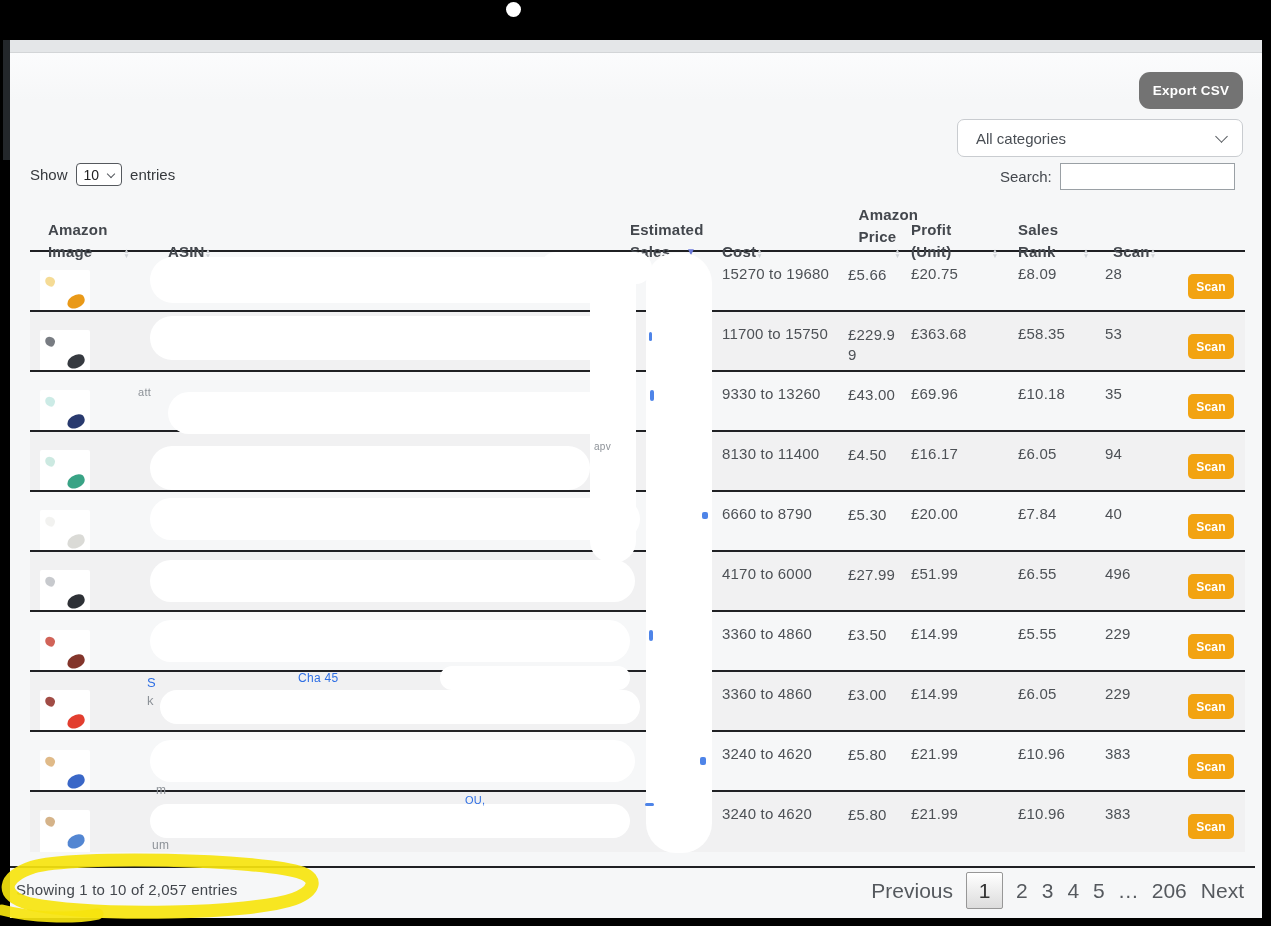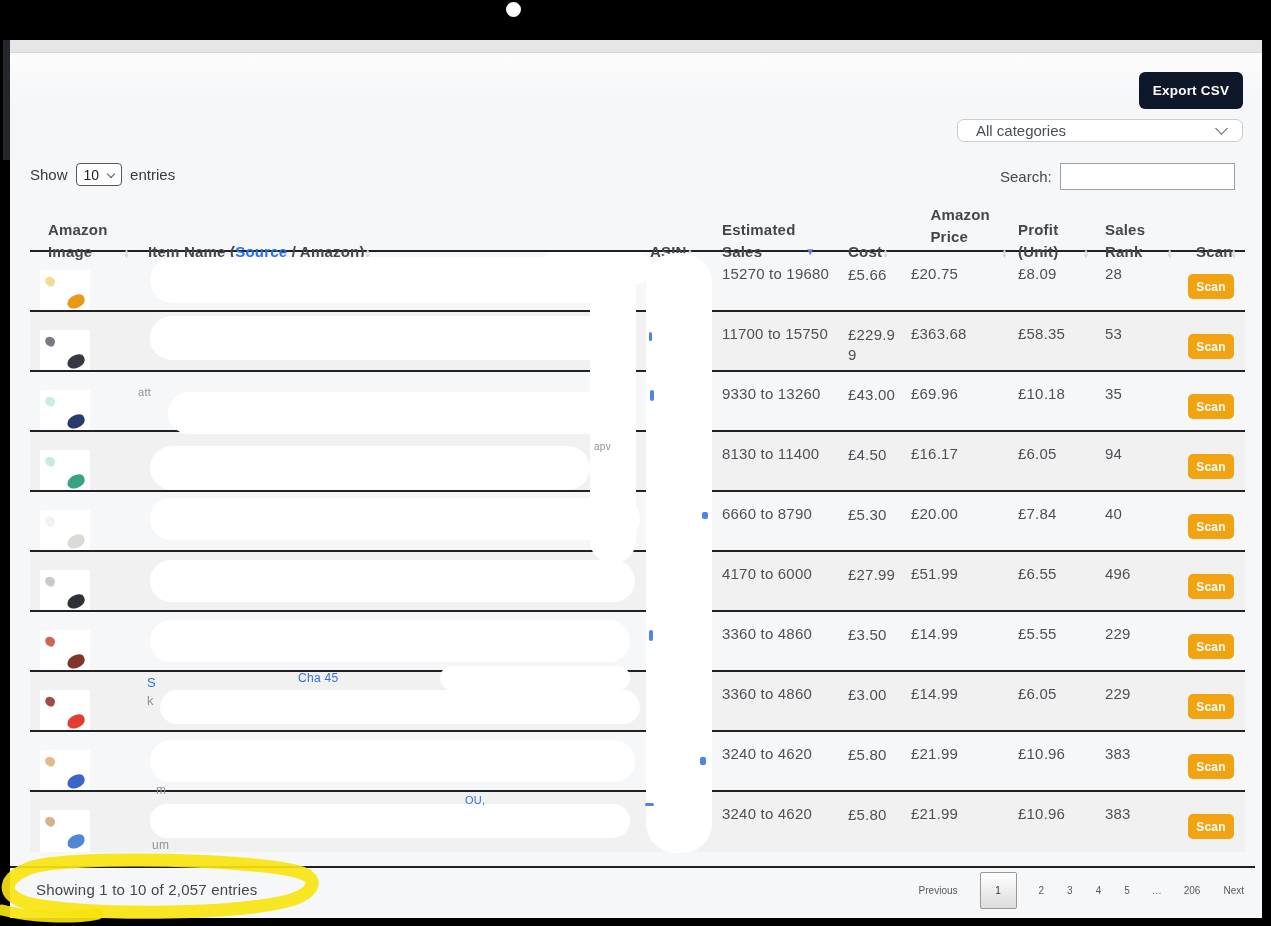--- a/index.html
+++ b/index.html
@@ -8,21 +8,21 @@
   .camera-dot{position:absolute;left:506px;top:2px;width:15px;height:15px;border-radius:50%;background:#fff;}
   .content{position:absolute;left:10px;top:40px;width:1252px;height:878px;
     background:linear-gradient(#fdfdfe 0px,#f6f7f8 60px,#f6f7f8 100%);}
   .chrome-strip{position:absolute;left:10px;top:40px;width:1252px;height:13px;
     background:#e4e6e8;border-bottom:1px solid #d3d5d7;}
   .left-notch{position:absolute;left:3px;top:40px;width:7px;height:120px;background:#23272b;}
 
   
   .export-btn{position:absolute;left:1139px;top:72px;width:104px;height:37px;border:none;border-radius:6px;
     color:#fff;font-size:13.5px;font-weight:bold;letter-spacing:.2px;cursor:pointer;}
-  .category-select{position:absolute;left:957px;top:119px;width:286px;height:23px;background:#fff;
+  .category-select{position:absolute;left:957px;top:119px;width:286px;height:38px;background:#fff;
     border:1px solid #c9ccd0;border-radius:7px;display:flex;align-items:center;justify-content:space-between;
     padding:0 16px 0 18px;font-size:15px;color:#4a4f55;cursor:pointer;}
   .chev{width:9px;height:9px;border-right:1.6px solid #55595e;border-bottom:1.6px solid #55595e;
     transform:rotate(45deg);margin-top:-4px;}
   .search-wrap{position:absolute;left:1000px;top:163px;display:flex;align-items:center;gap:8px;}
   .search-wrap label{font-size:15px;color:#43474d;}
   .search-input{width:175px;height:27px;border:1px solid #9aa0a5;background:#fff;padding:0 6px;font-size:14px;}
   .length-wrap{position:absolute;left:30px;top:163px;display:flex;align-items:center;gap:8px;font-size:15px;color:#36393d;}
   .show-select{height:23px;border:1px solid #55595e;border-radius:4px;background:#fff;display:flex;
     align-items:center;gap:9px;padding:0 7px;font-size:14px;color:#222;cursor:pointer;}
@@ -53,39 +53,39 @@
 
   
   .redaction{position:absolute;left:0;top:0;width:1271px;height:926px;pointer-events:none;}
   .blob{position:absolute;background:#fff;border-radius:26px;}
   .fragment{position:absolute;font-size:12px;color:#8d9298;letter-spacing:.3px;}
   .fragment.blue{color:#2f6fe4;}
   .dash{position:absolute;background:#2f6fe4;opacity:.85;border-radius:2px;}
 
   
   .footer-line{position:absolute;left:10px;top:866px;width:1245px;border-top:2px solid #1f2023;}
-  .summary{position:absolute;left:36px;top:881px;font-size:15px;color:#43474d;letter-spacing:.2px;}
-  .pagination{position:absolute;right:26px;top:872px;display:flex;align-items:center;gap:21px;
-    font-size:10px;color:#55595e;}
+  .summary{position:absolute;left:16px;top:881px;font-size:15px;color:#43474d;letter-spacing:.2px;}
+  .pagination{position:absolute;right:26px;top:872px;display:flex;align-items:center;gap:12px;
+    font-size:21px;color:#55595e;}
   .page-btn{cursor:pointer;padding:2px 1px;color:#55595e;}
   .page-btn.active{width:37px;height:37px;display:flex;align-items:center;justify-content:center;
     border:1px solid #979797;border-radius:2px;background:linear-gradient(#ffffff,#dcdcdc);color:#333;}
   .page-ellipsis{color:#55595e;}
   .marker{position:absolute;left:0;top:853px;width:345px;height:73px;pointer-events:none;}
 </style>
 </head>
 <body>
 
 <div class="viewport">
   <div class="camera-dot"></div>
   <div class="content"></div>
   <div class="chrome-strip"></div>
   <div class="left-notch"></div>
 
-  <button class="export-btn" style="background: #0f172a;">Export CSV</button>
+  <button class="export-btn" style="background: #737373; border-radius: 11px;">Export CSV</button>
 
   <div class="category-select">
     <span>All categories</span>
     <span class="chev"></span>
   </div>
 
   <div class="search-wrap">
     <label>Search:</label>
     <input class="search-input" type="text" value="" style="">
   </div>
@@ -96,27 +96,20 @@
       <span>10</span>
       <span class="chev"></span>
     </span>
     <span>entries</span>
   </div>
 
   <div class="datatable">
     <div class="grid thead">
       <div class="th">
         <span class="lbl">Amazon Image</span>
-        <span class="sort">
-            <span>▲</span>
-            <span>▼</span>
-          </span>
-      </div>
-      <div class="th">
-        <span class="lbl"><span>Item Name (</span><span class="link-blue" style="color: rgb(36, 112, 238);">Source</span><span> / Amazon)</span></span>
         <span class="sort">
             <span>▲</span>
             <span>▼</span>
           </span>
       </div>
       <div class="th" style="padding-left:20px;">
         <span class="lbl">ASIN</span>
         <span class="sort">
             <span>▲</span>
             <span>▼</span>

